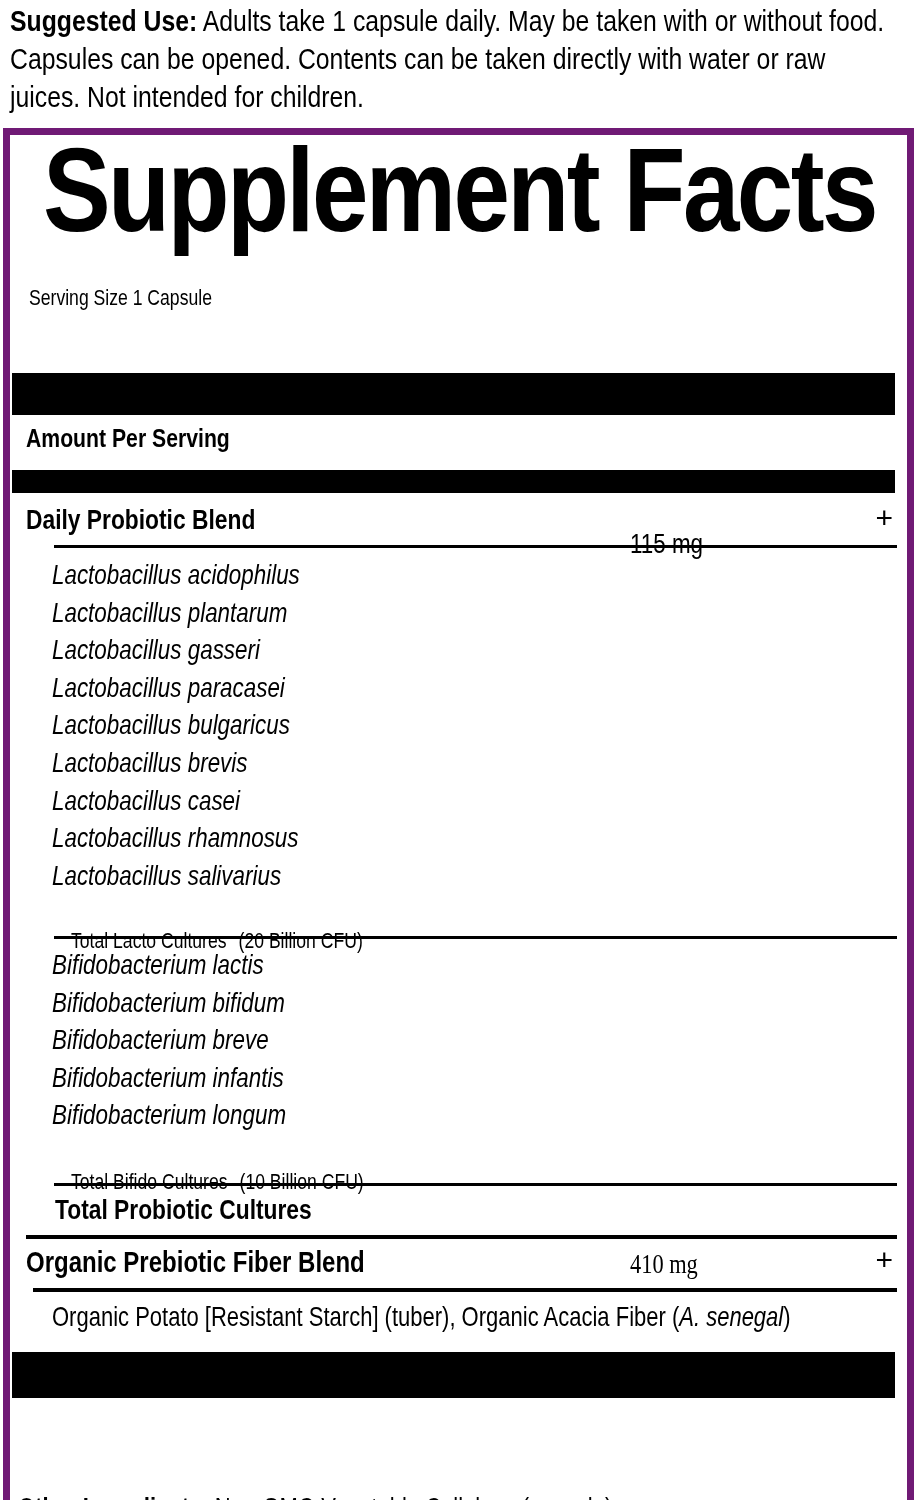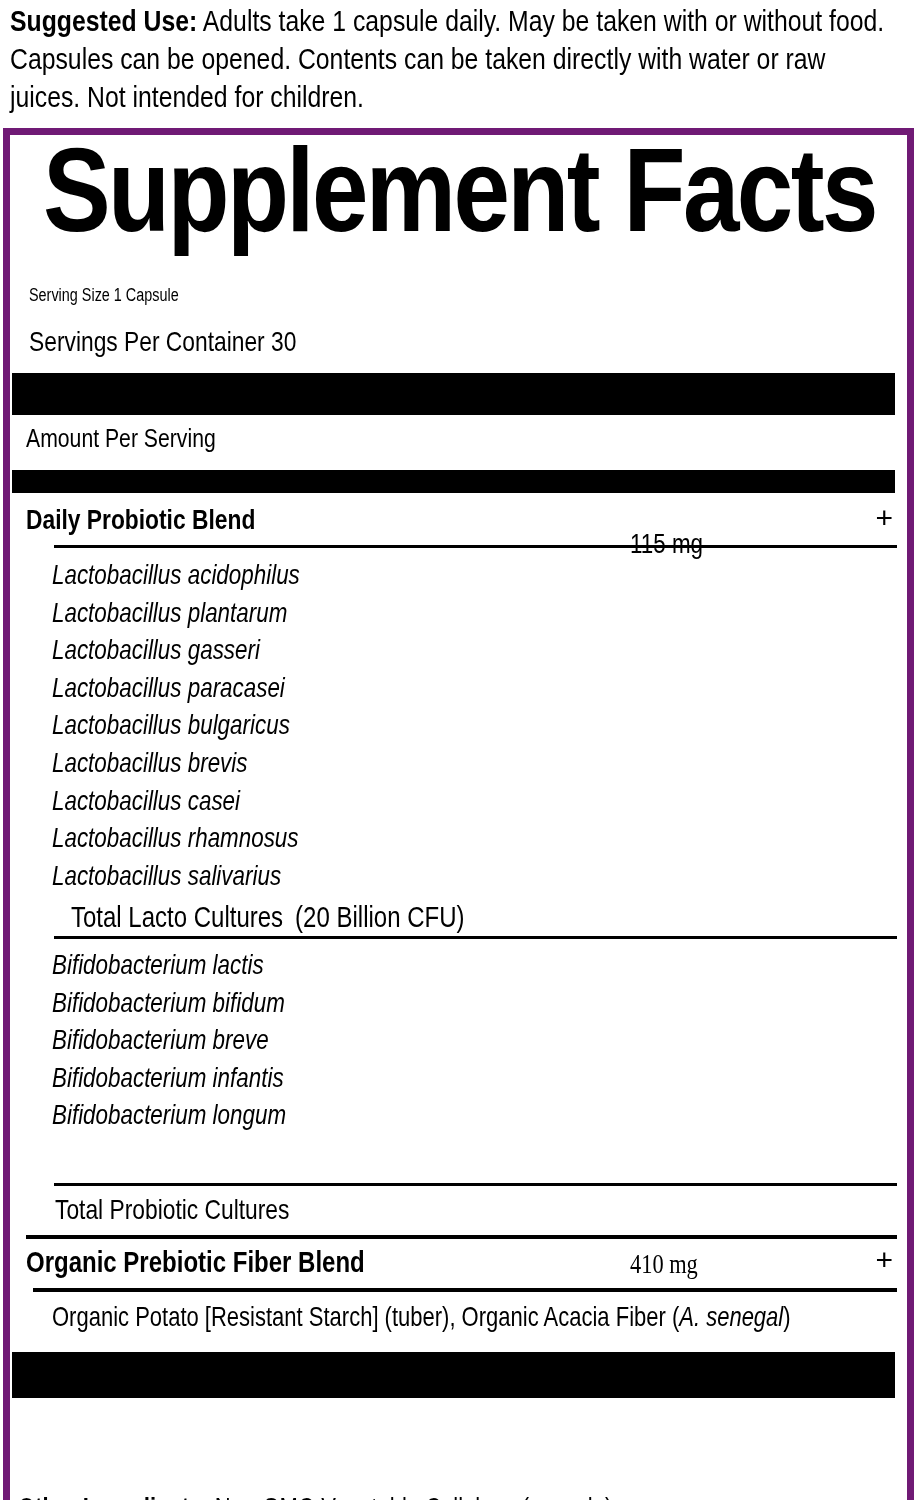--- a/index.html
+++ b/index.html
@@ -28,52 +28,52 @@
   }
   .abs { position: absolute; }
 
   .ttl {
     top: -4px; left: 33px;
     font-size: 118px; line-height: 118px; font-weight: bold;
     letter-spacing: -3px;
     transform: scaleX(0.86); transform-origin: 0 0;
     white-space: nowrap;
   }
-  .srv1 { top: 150px; left: 19px; font-size: 18px; }
+  .srv1 { top: 150px; left: 19px; font-size: 22px; }
   .srv2 { top: 190px; left: 19px; font-size: 28.5px; }
 
   .bar  { left: 2px; width: 883px; background: #000; }
   .bar1 { top: 238px; height: 42px; }
   .bar2 { top: 335px; height: 23px; }
   .bar3 { top: 1217px; height: 46px; }
 
-  .aps { top: 288px; left: 16px; font-size: 26.5px; font-weight: normal; }
+  .aps { top: 288px; left: 16px; font-size: 26.5px; font-weight: bold; }
 
   .dpb-name { top: 368px; left: 16px; font-size: 28.5px; font-weight: bold; }
   .dpb-amt  { top: 393px; left: 620px; font-size: 28px; }
   .dpb-dv   { top: 366px; right: 14px; font-size: 30px; }
 
   .rule { background: #000; }
   .lineA { top: 410px;  left: 44px; width: 843px; height: 3px; }
   .lineB { top: 801px;  left: 44px; width: 843px; height: 3px; }
   .lineC { top: 1048px; left: 44px; width: 843px; height: 3px; }
   .lineD { top: 1100px; left: 16px; width: 871px; height: 4px; }
   .lineE { top: 1153px; left: 23px; width: 864px; height: 4px; }
 
   .species-list { left: 42px; font-size: 28px; font-style: italic; line-height: 37.6px; }
   .lacto  { top: 421px; }
   .bifido { top: 811px; }
   .species-list span { display: block; }
 
-  .subtotal { font-size: 30px; }
+  .subtotal { font-size: 22px; margin-top: 28px; }
   .tl { top: 765px;  left: 61px; }
   .tb { top: 1006px; left: 61px; }
   .gap { margin-left: 15px; }
 
-  .tpc-name { top: 1058px; left: 45px;  font-size: 28.5px; font-weight: normal; }
+  .tpc-name { top: 1058px; left: 45px;  font-size: 28.5px; font-weight: bold; }
   .tpc-val  { top: 1058px; left: 547px; font-size: 28.5px; font-weight: bold; }
   sup { font-size: 62%; vertical-align: super; line-height: 0; }
 
   .opf-name { top: 1110px; left: 16px;  font-size: 30px; font-weight: bold; }
   .opf-amt  { top: 1113px; left: 620px; font-size: 28px; font-family: Liberation Serif, serif; }
   .opf-dv   { top: 1108px; right: 14px; font-size: 30px; }
 
   .potato { top: 1166px; left: 42px; font-size: 27.5px; }
   .potato .it { font-style: italic; }
 
@@ -86,21 +86,20 @@
 
 <div>
 
   <p class="suggested"><span class="b">Suggested Use:</span><span> Adults take 1 capsule daily. May be taken with or without food. Capsules can be opened. Contents can be taken directly with water or raw juices. Not intended for children.</span></p>
 
   <div class="panel">
 
     <div class="abs ttl">Supplement Facts</div>
 
     <div class="abs srv1"><span class="cx">Serving Size 1 Capsule</span></div>
-    <div class="abs srv2"><span class="cx">Servings Per Container 30</span></div>
 
     <div class="abs bar bar1"></div>
 
     <div class="abs aps"><span class="cx">Amount Per Serving</span></div>
 
     <div class="abs bar bar2"></div>
 
     <div class="abs dpb-name"><span class="cx">Daily Probiotic Blend</span></div>
     <div class="abs dpb-amt"><span class="cx">115 mg</span></div>
     <div class="abs dpb-dv">+</div>
@@ -124,20 +123,21 @@
     <div class="abs rule lineB"></div>
 
     <div class="abs species-list bifido cx">
       <span>Bifidobacterium lactis</span>
       <span>Bifidobacterium bifidum</span>
       <span>Bifidobacterium breve</span>
       <span>Bifidobacterium infantis</span>
       <span>Bifidobacterium longum</span>
     </div>
 
+    <div class="abs subtotal tb"><span class="cx"><span>Total Bifido Cultures</span><span class="gap">(10 Billion CFU)</span></span></div>
 
     <div class="abs rule lineC"></div>
 
     <div class="abs tpc-name"><span class="cx">Total Probiotic Cultures</span></div>
 
     <div class="abs rule lineD"></div>
 
     <div class="abs opf-name"><span class="cx">Organic Prebiotic Fiber Blend</span></div>
     <div class="abs opf-amt"><span class="cx">410 mg</span></div>
     <div class="abs opf-dv">+</div>

